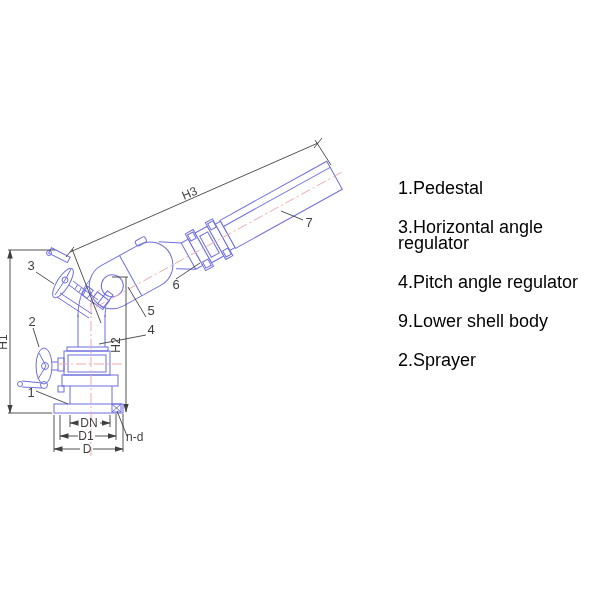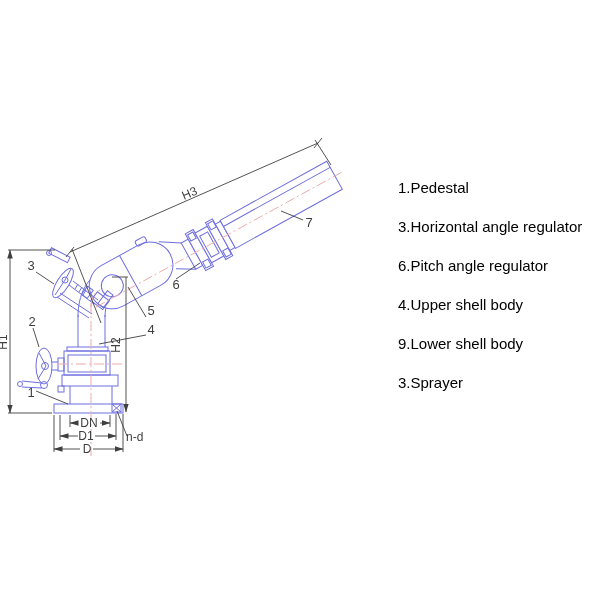--- a/index.html
+++ b/index.html
@@ -13,21 +13,21 @@
   .canvas{position:relative;width:600px;height:600px;background:var(--bg);overflow:hidden;
           font-family:"Liberation Sans",sans-serif;}
   svg{position:absolute;left:0;top:0;}
   .bl{stroke:var(--line-blue);fill:none;stroke-width:1;}
   .blf{stroke:var(--line-blue);fill:#fff;stroke-width:1;}
   .cl{stroke:var(--centerline-pink);fill:none;stroke-width:1;stroke-dasharray:10 3 2 3;}
   .dim{stroke:var(--dim-gray);fill:none;stroke-width:0.9;}
   .dtxt{font-family:"Liberation Sans",sans-serif;font-size:12px;fill:var(--dim-gray);stroke:none;}
   .ctxt{font-family:"Liberation Sans",sans-serif;font-size:13px;fill:var(--dim-gray);stroke:none;}
   .legend{position:absolute;left:398px;top:180px;display:flex;flex-direction:column;gap:23px;
-          color:var(--text-black);font-size:15px;line-height:16px;}
+          color:var(--text-black);font-size:18px;line-height:16px;}
 </style>
 </head>
 <body>
 
 <div class="canvas">
 
   <svg width="600" height="600" viewBox="0 0 600 600">
     <defs>
       <marker id="arrE" markerWidth="10" markerHeight="8" refX="8.5" refY="4" orient="auto" markerUnits="userSpaceOnUse">
         <path d="M0,1.2 L9,4 L0,6.8 Z" fill="#3f3f3f"></path>
@@ -179,19 +179,18 @@
       <text class="ctxt" x="151" y="334" text-anchor="middle">4</text>
       <text class="ctxt" x="151" y="315" text-anchor="middle">5</text>
       <text class="ctxt" x="176" y="289" text-anchor="middle">6</text>
       <text class="ctxt" x="309" y="227" text-anchor="middle">7</text>
     </g>
   </svg>
 
   <div class="legend">
     <div class="legend-row">1.Pedestal</div>
     <div class="legend-row">3.Horizontal angle regulator</div>
-    <div class="legend-row">6.Pitch angle regulator</div>
-    <div class="legend-row">4.Upper shell body</div>
+    <div class="legend-row">4.Pitch angle regulator</div>
     <div class="legend-row">9.Lower shell body</div>
-    <div class="legend-row">3.Sprayer</div>
+    <div class="legend-row">2.Sprayer</div>
   </div>
 
 </div>
 
 </body></html>

